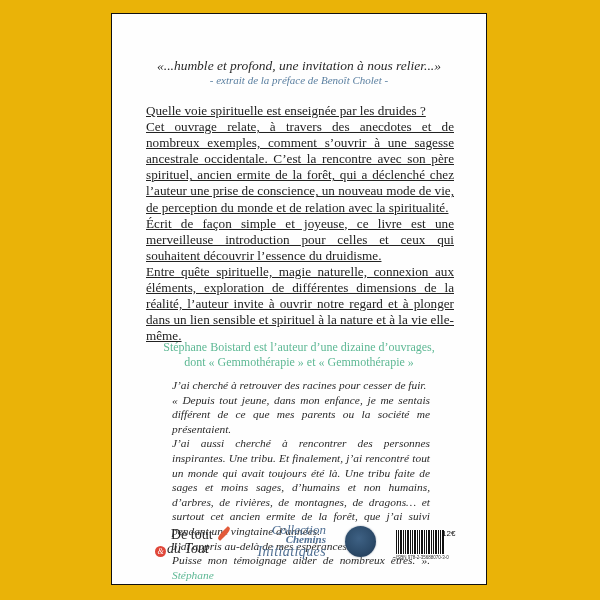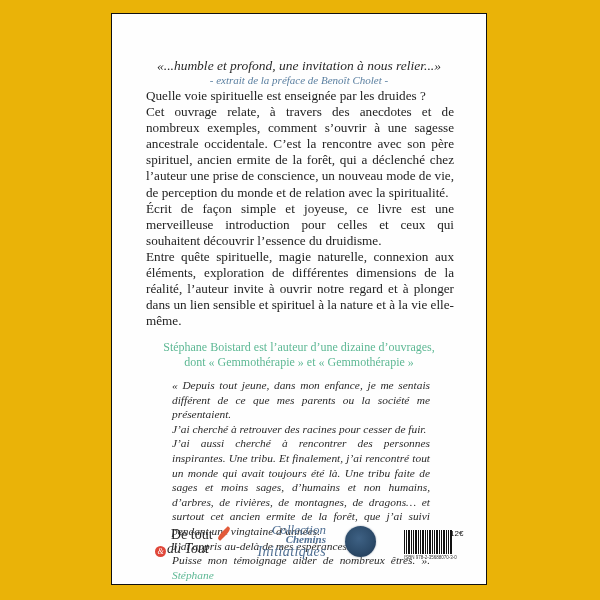--- a/index.html
+++ b/index.html
@@ -47,25 +47,26 @@
       text-align: center;
       font-style: italic;
       font-size: 11px;
       line-height: 14px;
       color: #5a7fa0;
     }
     .body {
       position: absolute;
       left: 34px;
       width: 308px;
-      top: 74px;
+      top: 89px;
       font-size: 13.2px;
       line-height: 16.1px;
       color: #222222;
       text-align: justify;
+      text-decoration: underline;
     }
     .body p {
       margin: 0;
     }
     .author-note {
       position: absolute;
       left: 0;
       right: 0;
       top: 326px;
       text-align: center;
@@ -149,21 +150,21 @@
       left: 233px;
       top: 10px;
       width: 31px;
       height: 31px;
       border-radius: 50%;
       background: radial-gradient(circle at 45% 40%, #3e6184 0%, #2d4c6b 55%, #1e3550 100%);
       box-shadow: 0 0 2px #9aa6b3;
     }
     .barcode {
       position: absolute;
-      left: 292px;
+      left: 284px;
       top: 14px;
       width: 60px;
       height: 30px;
       text-align: right;
     }
     .bars {
       position: absolute;
       left: 0;
       top: 0;
       width: 48px;
@@ -206,22 +207,22 @@
       <p>Écrit de façon simple et joyeuse, ce livre est une merveilleuse introduction pour celles et ceux qui souhaitent découvrir l’essence du druidisme.</p>
       <p>Entre quête spirituelle, magie naturelle, connexion aux éléments, exploration de différentes dimensions de la réalité, l’auteur invite à ouvrir notre regard et à plonger dans un lien sensible et spirituel à la nature et à la vie elle-même.</p>
     </div>
 
     <div class="author-note">
       <div>Stéphane Boistard est l’auteur d’une dizaine d’ouvrages,</div>
       <div>dont « Gemmothérapie » et « Gemmothérapie »</div>
     </div>
 
     <div class="quote">
+      <p>J’ai cherché à retrouver des racines pour cesser de fuir.</p>
       <p>« Depuis tout jeune, dans mon enfance, je me sentais différent de ce que mes parents ou la société me présentaient.</p>
-      <p>J’ai cherché à retrouver des racines pour cesser de fuir.</p>
       <p>J’ai aussi cherché à rencontrer des personnes inspirantes. Une tribu. Et finalement, j’ai rencontré tout un monde qui avait toujours été là. Une tribu faite de sages et moins sages, d’humains et non humains, d’arbres, de rivières, de montagnes, de dragons… et surtout cet ancien ermite de la forêt, que j’ai suivi pendant une vingtaine d’années.</p>
       <p>J’ai appris au-delà de mes espérances.</p>
       <p><span>Puisse mon témoignage aider de nombreux êtres. ».</span> <span class="sig">Stéphane</span></p>
     </div>
 
     <div class="footer">
       <div class="pub-logo">
         <div class="line1"><span>De tout</span><span class="feather"></span></div>
         <div class="line2"><span class="amp-mark">&amp;</span><span>du Tout</span></div>
       </div>

